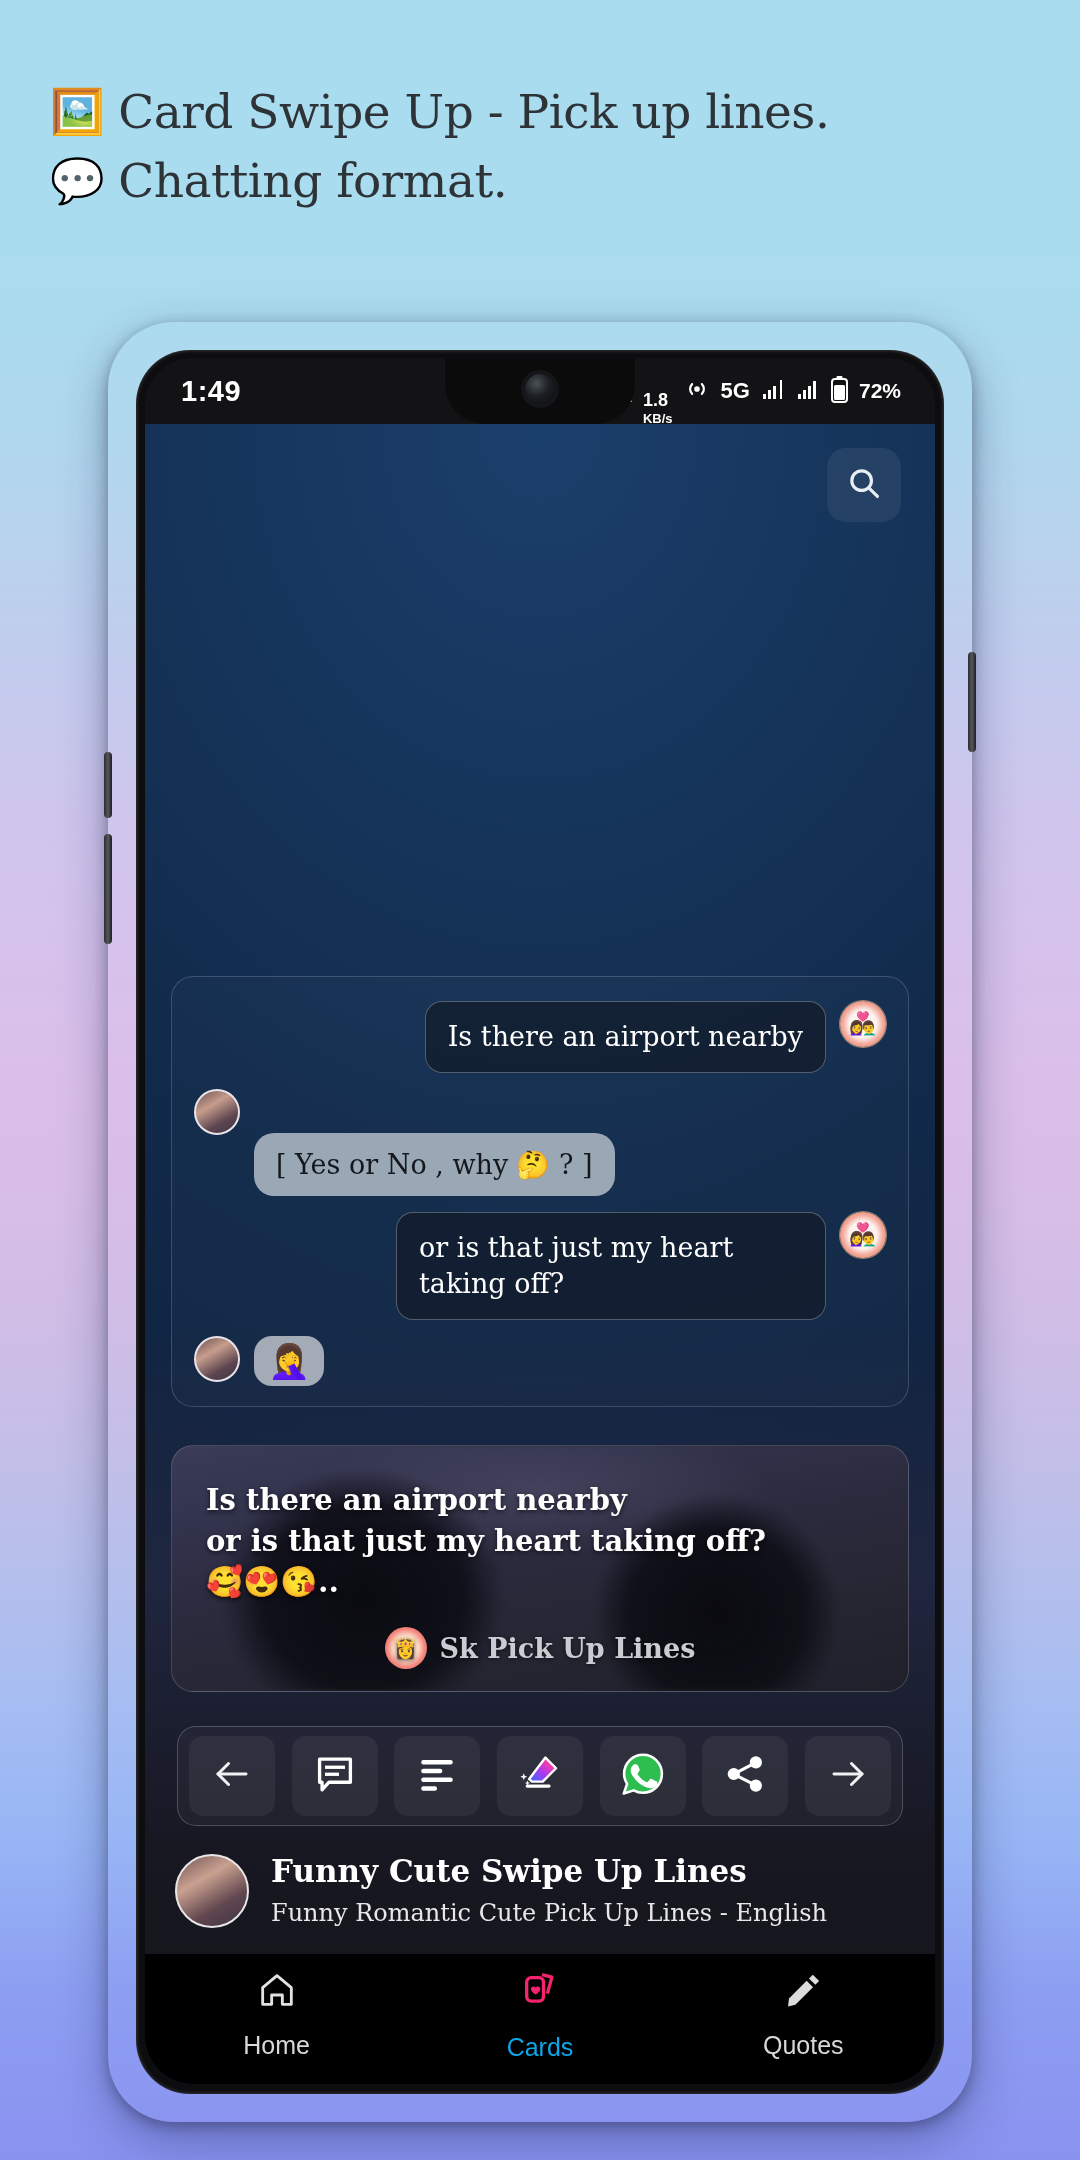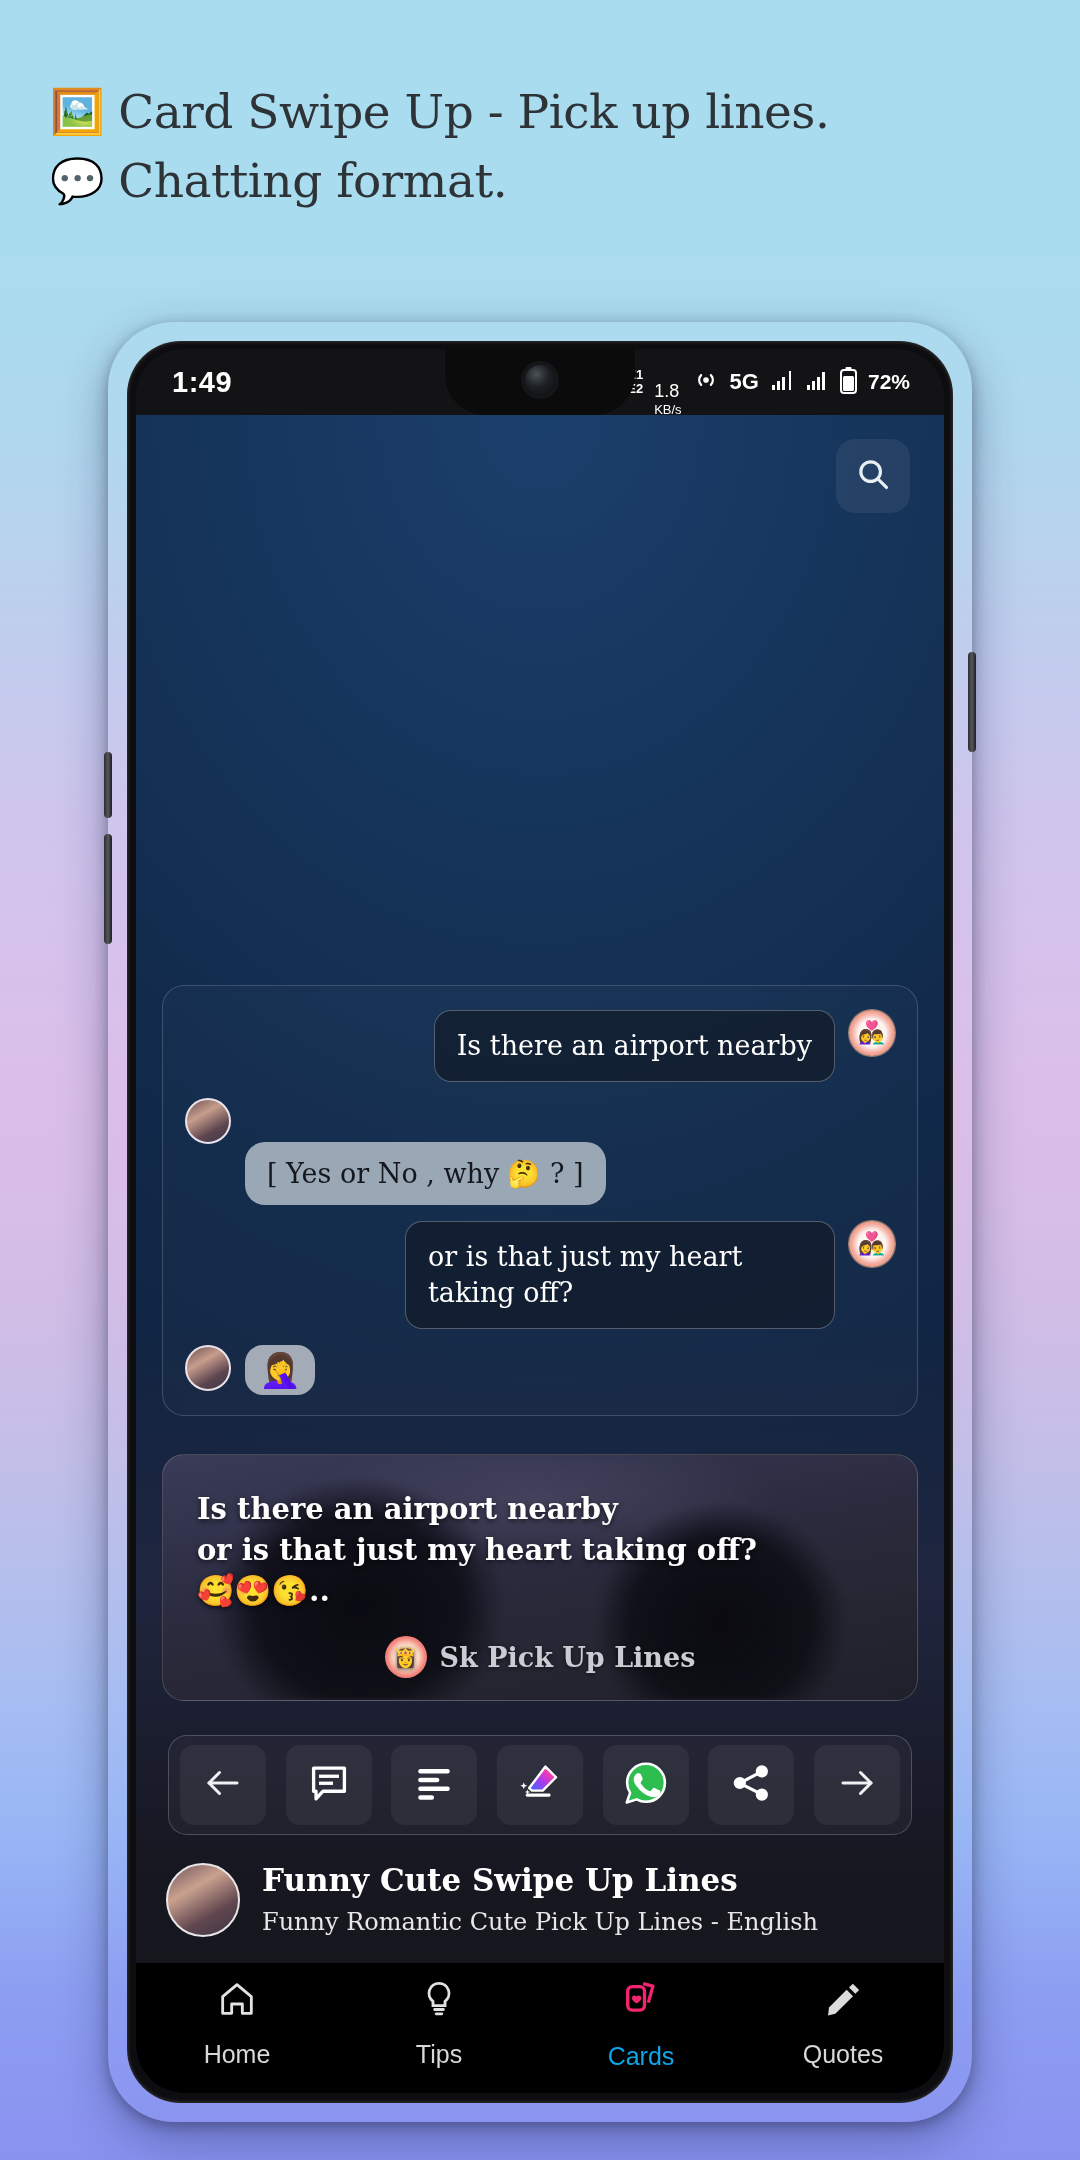--- a/index.html
+++ b/index.html
@@ -40,21 +40,21 @@
 
   
   .phone {
     position: absolute;
     left: 108px; top: 322px;
     width: 864px; height: 1800px;
     border-radius: 66px;
     background: linear-gradient(100deg,#ララ 0%, #0b0b0c 0%, #3a3b3e 4%, #0c0c0d 9%,
                 #151517 16%, #242428 50%, #17171a 84%, #3f4044 94%, #0a0a0b 100%);
     box-shadow: 0 18px 48px rgba(30,40,90,0.38), 0 4px 14px rgba(0,0,0,0.3);
-    padding: 19px;
+    padding: 28px;
   }
   .phone-inner {
     position: relative;
     width: 100%; height: 100%;
     border-radius: 54px;
     background: #0d0d0f;
     padding: 8px 9px 10px 9px;
     box-shadow: inset 0 0 4px rgba(255,255,255,0.25);
   }
   .screen {
@@ -94,21 +94,21 @@
     display: flex;
     align-items: center;
     gap: 11px;
   }
   .sb-stack {
     display: flex; flex-direction: column;
     align-items: center; justify-content: center;
     line-height: 1.05; font-size: 14px; font-weight: bold;
   }
   .sb-volte { font-size: 13px; }
-  .sb-kbs { font-size: 18px; font-weight: normal; margin-top: 34px; }
+  .sb-kbs { font-size: 18px; font-weight: bold; margin-top: 34px; }
   .sb-kbs small { display:block; font-size: 13px; }
   .sb-5g { font-size: 22px; font-weight: bold; }
   .sb-batt { font-size: 21px; font-weight: bold; }
   .notch {
     position: absolute;
     left: 50%; top: -8px;
     transform: translateX(-50%);
     width: 190px; height: 74px;
     background: #0b0b0c;
     border-radius: 0 0 40px 40px;
@@ -537,30 +537,20 @@
 
           <div class="navitem">
             <span>
               <svg width="40" height="40" viewBox="0 0 24 24" fill="none" stroke="#e2e2e4" stroke-width="1.7" stroke-linejoin="round">
                 <path d="M3.4 10.6L12 3.4l8.6 7.2V20.6h-5.4v-5.6H8.8v5.6H3.4z"></path>
               </svg>
             </span>
             <span class="navlabel">Home</span>
           </div>
 
-          <div class="navitem">
-            <span>
-              <svg width="40" height="40" viewBox="0 0 24 24" fill="none" stroke="#e2e2e4" stroke-width="1.7" stroke-linecap="round">
-                <path d="M12 2.6a6 6 0 0 0-3.6 10.8v2.6h7.2v-2.6A6 6 0 0 0 12 2.6z"></path>
-                <line x1="9.4" y1="18.3" x2="14.6" y2="18.3"></line>
-                <line x1="10.3" y1="20.9" x2="13.7" y2="20.9"></line>
-              </svg>
-            </span>
-            <span class="navlabel">Tips</span>
-          </div>
 
           <div class="navitem active">
             <span>
               <svg width="42" height="42" viewBox="0 0 24 24" fill="none" stroke="#f4246e" stroke-width="1.9" stroke-linejoin="round">
                 <path d="M13.2 2.6l5.6 1.5-2.6 9.4"></path>
                 <rect x="4.4" y="4.4" width="9.6" height="13.4" rx="2.6"></rect>
                 <path d="M9.2 13.9c-1.4-1.1-2.4-1.9-2.4-3 0-.9.7-1.5 1.5-1.5.5 0 .9.25 1.2.62.3-.37.7-.62 1.2-.62.8 0 1.5.6 1.5 1.5 0 1.1-1 1.9-2.4 3z" fill="#f4246e" stroke="none"></path>
               </svg>
             </span>
             <span class="navlabel">Cards</span>

